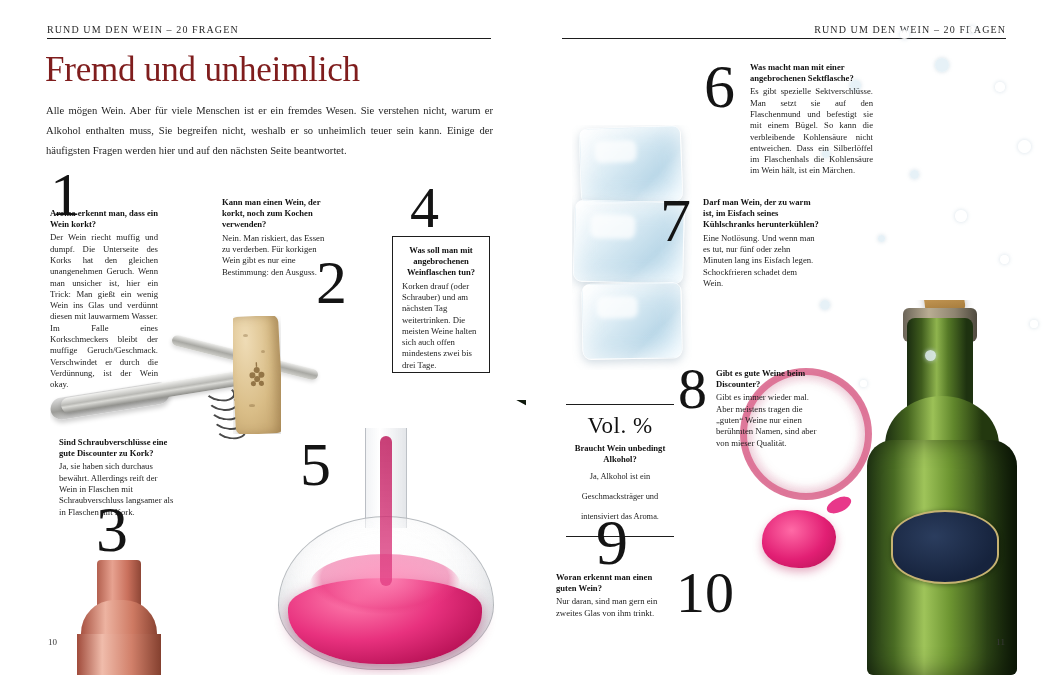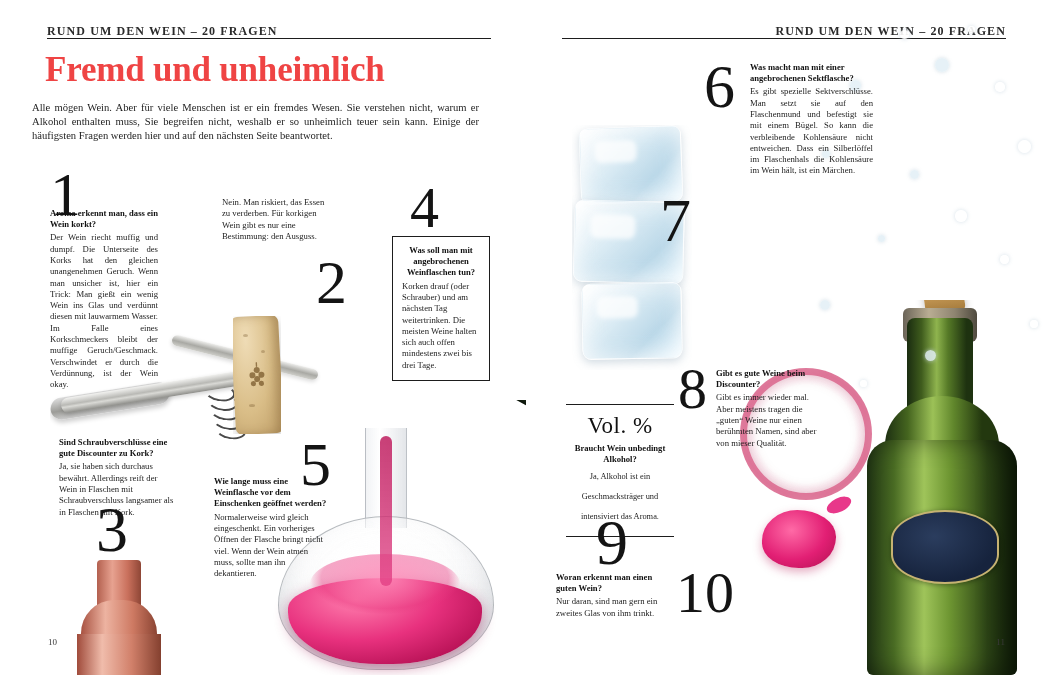--- a/index.html
+++ b/index.html
@@ -13,52 +13,51 @@
   }
   .spread{position:absolute;inset:0;display:flex;}
   .page{position:relative;width:526px;height:675px;overflow:hidden;background:#fff;}
   .page.right{width:527px;}
   .gutter{position:absolute;left:526px;top:0;width:1px;height:675px;background:#e8e8e8;}
 
   
   .runhead{
     position:absolute;top:24px;
     font-family:"Liberation Serif", serif;
-    font-size:12px;letter-spacing:1.1px;
+    font-size:10px;letter-spacing:1.1px;
     font-variant:small-caps;
     text-transform:uppercase;
     color:#2b2b2b;
     white-space:nowrap;
-    font-weight:bold;
   }
   .runhead.l{left:47px;}
   .runhead.r{right:47px;}
   .rule{
     position:absolute;height:1px;background:#1d1d1d;
   }
   .rule.l{left:47px;top:38px;width:444px;}
   .rule.r{right:47px;top:38px;width:444px;}
 
   .folio{
     position:absolute;bottom:28px;font-size:9px;color:#3a3a3a;
     font-family:"Liberation Serif", serif;
   }
   .folio.l{left:48px;}
   .folio.r{right:48px;margin-top:48px;}
 
   
   .headline{
     position:absolute;left:45px;top:50px;
     font-size:35px;line-height:40px;
-    font-weight:700;letter-spacing:-0.2px;
-    color:#ef4444;
+    font-weight:400;letter-spacing:-0.2px;
+    color:#7f1d1d;
   }
   .intro{
-    position:absolute;left:32px;top:101px;width:447px;
-    font-size:10.6px;line-height:14px;
+    position:absolute;left:46px;top:101px;width:447px;
+    font-size:10.6px;line-height:20px;
     text-align:justify;
     color:#1e1e1e;
   }
 
   
   .qnum{
     position:absolute;
     font-family:"Liberation Serif", serif;
     font-weight:400;
     color:#141414;
@@ -74,21 +73,21 @@
   }
   .qbody{
     font-family:"Liberation Serif", serif;
     font-size:8.7px;line-height:11.3px;
     color:#1d1d1d;
     text-align:left;
   }
   .qbody.just{text-align:justify;}
   .boxed{
     border:1px solid #1d1d1d;
-    padding:8px 9px 9px 9px;
+    padding:8px 9px 1px 9px;
     background:rgba(255,255,255,0.88);
   }
   .center{text-align:center;}
 
   
   .volbox{
     position:absolute;left:566px;top:420px;width:96px;
     border-top:1px solid #1d1d1d;border-bottom:1px solid #1d1d1d;
     padding:7px 6px 9px 6px;text-align:center;background:rgba(255,255,255,.9);
   }
@@ -350,40 +349,37 @@
     </div>
 
     <div class="qnum" style="left:50px;top:170px;font-size:62px;">1</div>
     <div class="qblock" style="left:50px;top:208px;width:108px;">
       <div class="qhead">Aroma erkennt man, dass ein Wein korkt?</div>
       <div class="qbody just">Der Wein riecht muffig und dumpf. Die Unterseite des Korks hat den gleichen unangenehmen Geruch. Wenn man unsicher ist, hier ein Trick: Man gießt ein wenig Wein ins Glas und verdünnt diesen mit lauwarmem Wasser. Im Falle eines Korkschmeckers bleibt der muffige Geruch/Geschmack. Verschwindet er durch die Verdünnung, ist der Wein okay.</div>
     </div>
 
     <div class="qnum" style="left:316px;top:258px;font-size:62px;">2</div>
     <div class="qblock" style="left:222px;top:197px;width:104px;">
+      <div class="qhead">Kann man einen Wein, der korkt, noch zum Kochen verwenden?</div>
       <div class="qbody">Nein. Man riskiert, das Essen zu verderben. Für korkigen Wein gibt es nur eine Bestimmung: den Ausguss.</div>
     </div>
 
     <div class="qnum" style="left:410px;top:185px;font-size:58px;">4</div>
     <div class="qblock boxed" style="left:392px;top:236px;width:78px;">
       <div class="qhead center">Was soll man mit angebrochenen Weinflaschen tun?</div>
       <div class="qbody">Korken drauf (oder Schrauber) und am nächsten Tag weitertrinken. Die meisten Weine halten sich auch offen mindestens zwei bis drei Tage.</div>
     </div>
 
     <div class="qblock" style="left:59px;top:437px;width:115px;">
       <div class="qhead">Sind Schraubverschlüsse eine gute Discounter zu Kork?</div>
       <div class="qbody">Ja, sie haben sich durchaus bewährt. Allerdings reift der Wein in Flaschen mit Schraubverschluss langsamer als in Flaschen mit Kork.</div>
     </div>
     <div class="qnum" style="left:96px;top:505px;font-size:64px;">3</div>
 
     <div class="qnum" style="left:300px;top:440px;font-size:62px;">5</div>
-    <div class="qblock" style="left:214px;top:476px;width:115px;">
-      <div class="qhead">Wie lange muss eine Weinflasche vor dem Einschenken geöffnet werden?</div>
-      <div class="qbody">Normalerweise wird gleich eingeschenkt. Ein vorheriges Öffnen der Flasche bringt nicht viel. Wenn der Wein atmen muss, sollte man ihn dekantieren.</div>
-    </div>
 
     <div class="folio l">10</div>
   </div>
 
   <div class="gutter"></div>
 
   <div class="page right">
 
     <div class="runhead r">Rund um den Wein – 20 Fragen</div>
     <div class="rule r"></div>
@@ -431,20 +427,24 @@
     <div class="wine-blob" style="left:236px;top:510px;"></div>
     <div class="wine-tail" style="left:300px;top:498px;"></div>
 
     <div class="qnum" style="left:178px;top:62px;font-size:62px;">6</div>
     <div class="qblock" style="left:224px;top:62px;width:123px;">
       <div class="qhead">Was macht man mit einer angebrochenen Sektflasche?</div>
       <div class="qbody just">Es gibt spezielle Sektverschlüsse. Man setzt sie auf den Flaschenmund und befestigt sie mit einem Bügel. So kann die verbleibende Kohlensäure nicht entweichen. Dass ein Silberlöffel im Flaschenhals die Kohlensäure im Wein hält, ist ein Märchen.</div>
     </div>
 
     <div class="qnum" style="left:134px;top:196px;font-size:62px;">7</div>
+    <div class="qblock" style="left:177px;top:197px;width:116px;">
+      <div class="qhead">Darf man Wein, der zu warm ist, im Eisfach seines Kühlschranks herunterkühlen?</div>
+      <div class="qbody">Eine Notlösung. Und wenn man es tut, nur fünf oder zehn Minuten lang ins Eisfach legen. Schockfrieren schadet dem Wein.</div>
+    </div>
 
     <div class="qnum" style="left:152px;top:366px;font-size:58px;">8</div>
     <div class="qblock" style="left:190px;top:368px;width:108px;">
       <div class="qhead">Gibt es gute Weine beim Discounter?</div>
       <div class="qbody">Gibt es immer wieder mal. Aber meistens tragen die „guten“ Weine nur einen berühmten Namen, sind aber von mieser Qualität.</div>
     </div>
 
     <div class="volbox" style="left:40px;top:404px;">
       <div class="vol">Vol. %</div>
       <div class="qhead">Braucht Wein unbedingt Alkohol?</div>

